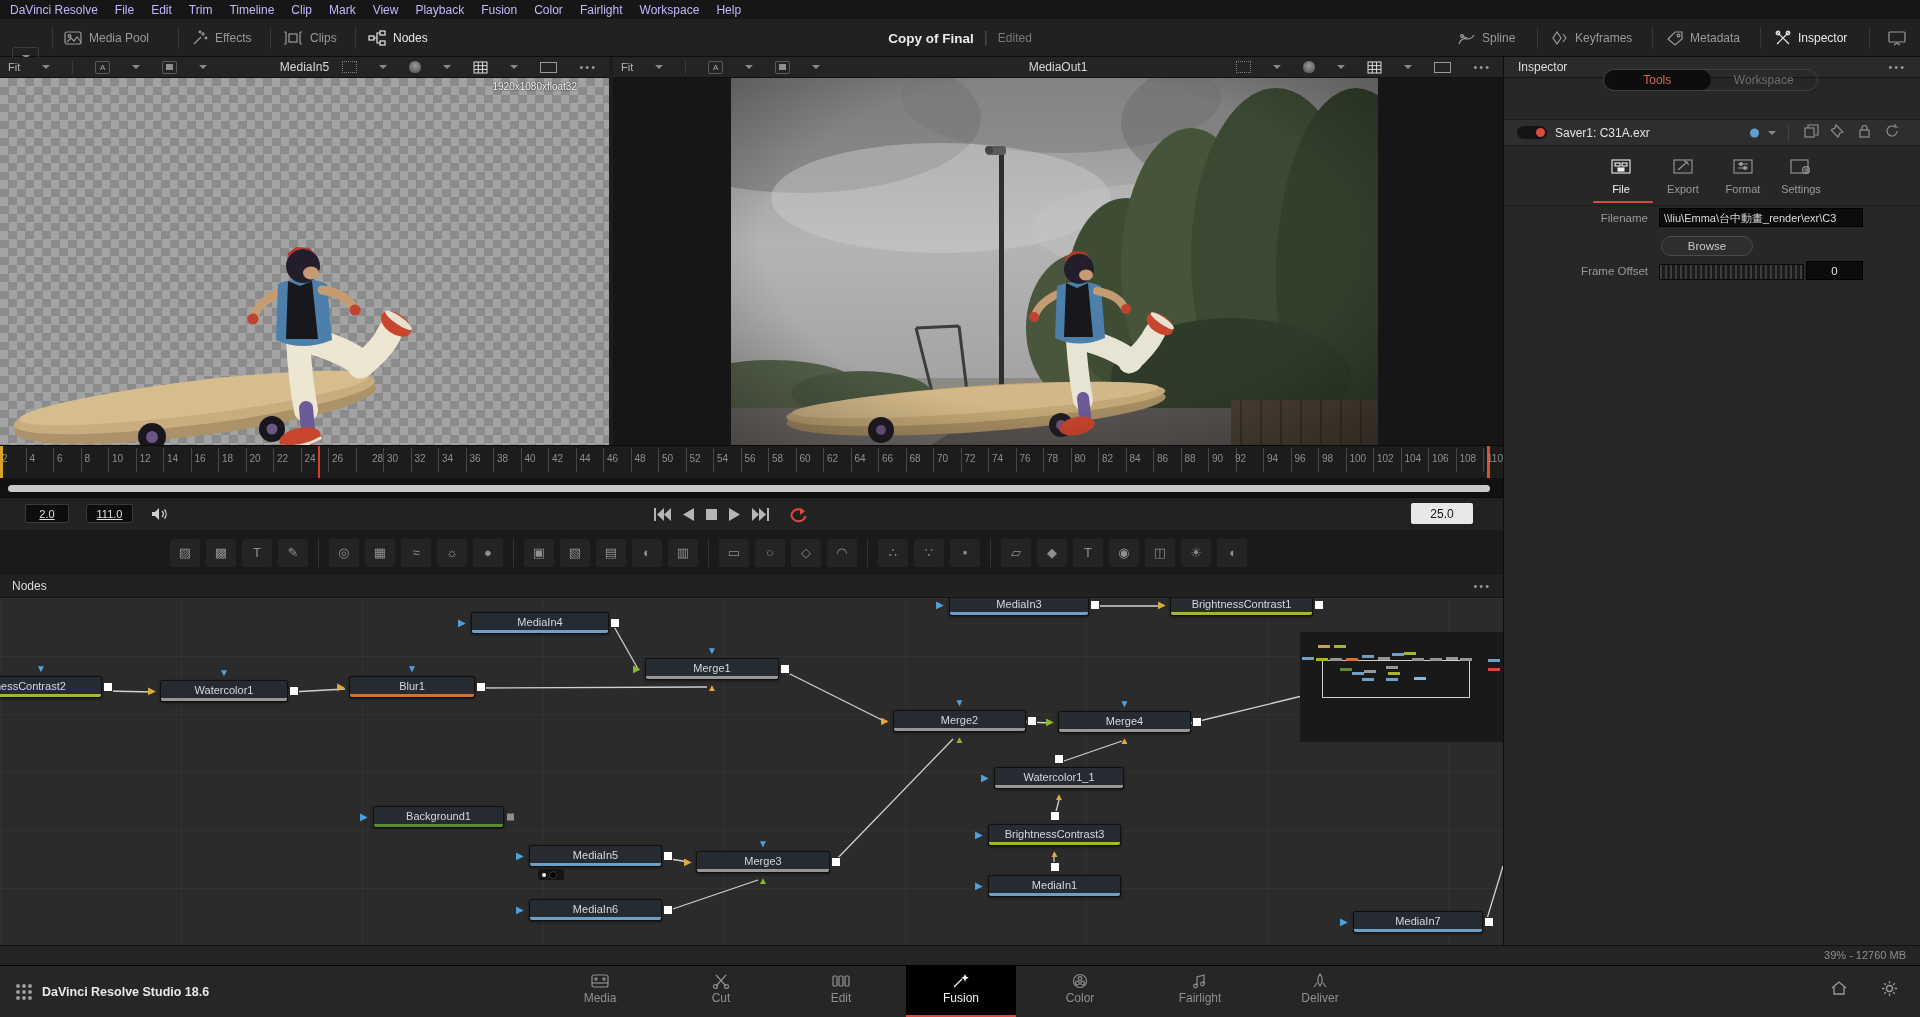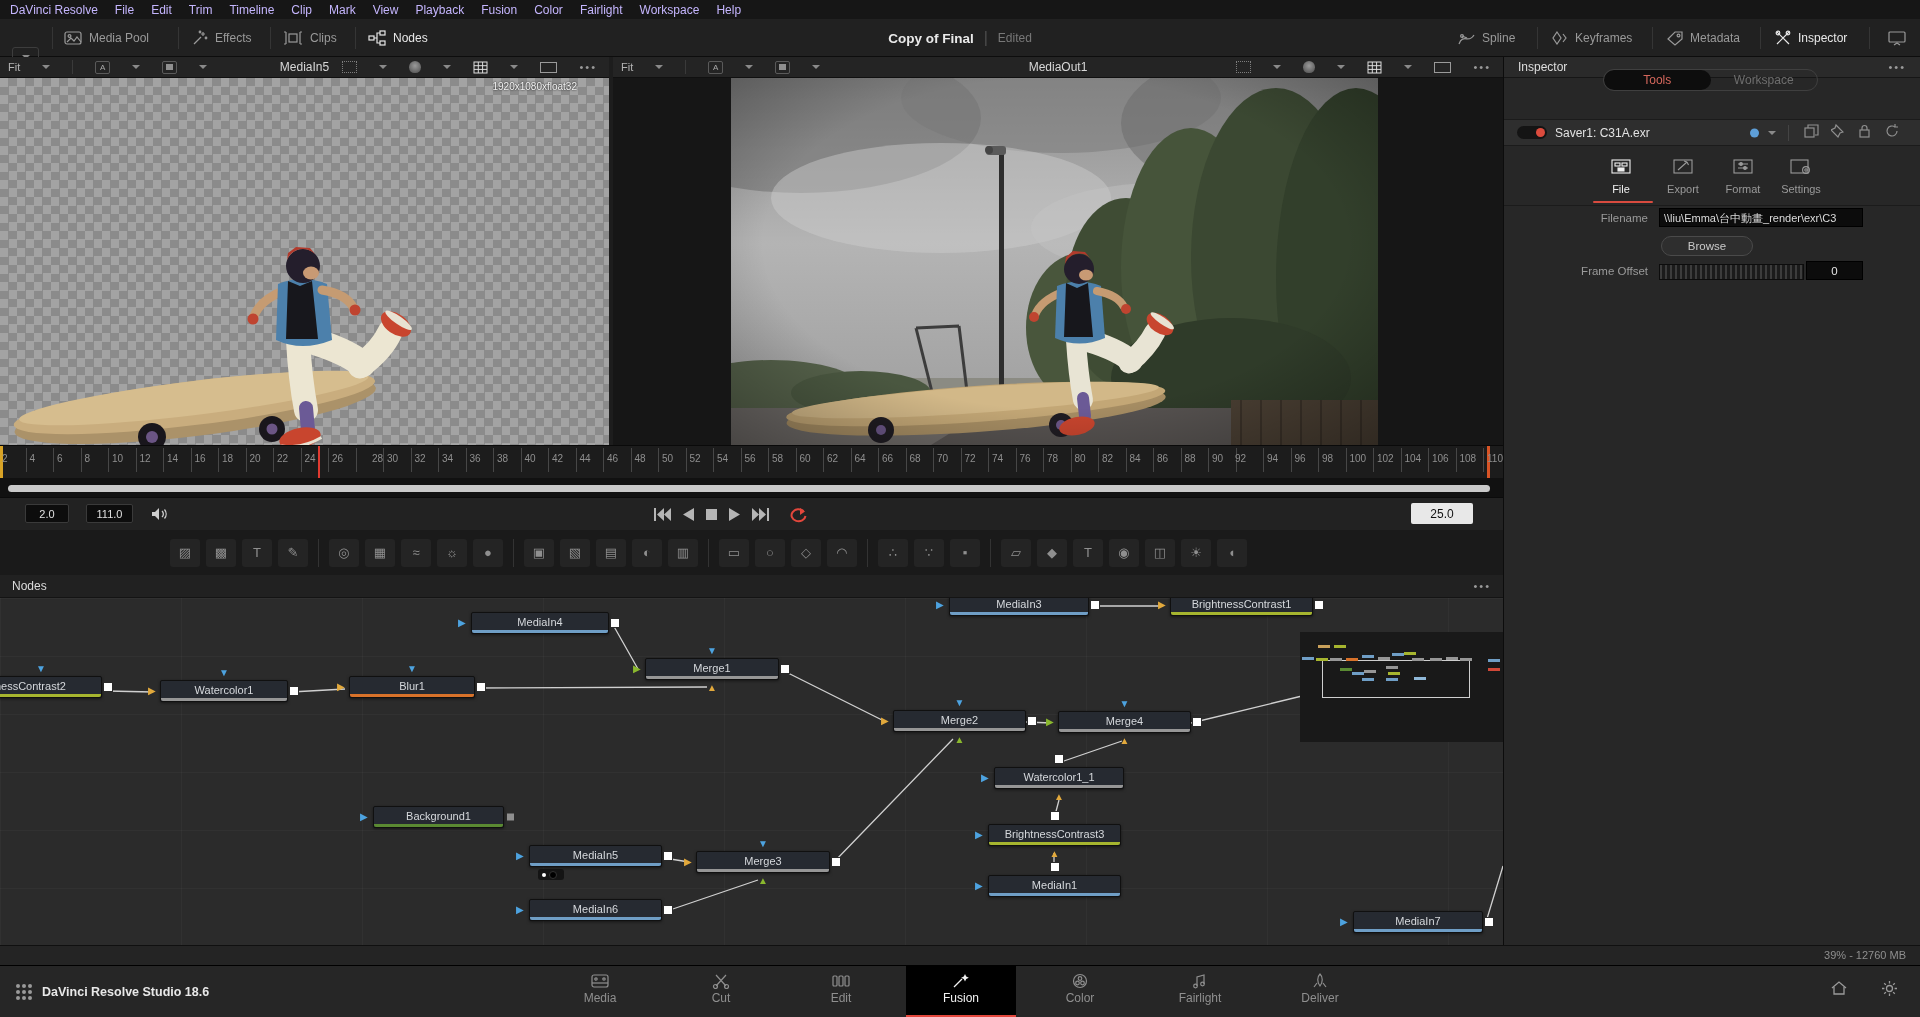--- a/index.html
+++ b/index.html
@@ -81,21 +81,21 @@
   .tick{position:absolute;top:2px;width:1px;height:24px;background:#474747;}
   .tlabel{position:absolute;top:7px;font-size:10px;color:#8f8f8f;}
   #range-start{position:absolute;left:0;top:0;width:3px;height:33px;background:#d8a326;}
   #range-end{position:absolute;top:0;width:3px;height:33px;background:#d85426;}
   #playhead{position:absolute;top:0;width:2px;height:33px;background:#e13a30;}
   
   #scrollstrip{position:absolute;left:0;top:478px;width:1503px;height:19px;background:#111;}
   #scrollbar{position:absolute;left:8px;top:7px;width:1482px;height:7px;border-radius:4px;background:#c9c9c9;}
   #transport{position:absolute;left:0;top:497px;width:1503px;height:33px;background:#222;border-top:1px solid #0b0b0b;box-sizing:border-box;}
   .range-box{position:absolute;top:6px;height:19px;background:#0d0d0d;border:1px solid #3a3a3a;border-radius:2px;
-      color:#e0e0e0;font-size:11px;display:flex;align-items:center;justify-content:center;box-sizing:border-box;}
+      color:#e0e0e0;font-size:11px;display:flex;align-items:center;justify-content:center;box-sizing:border-box;text-decoration:underline;}
   #tc-buttons{position:absolute;left:654px;top:0;height:33px;display:flex;align-items:center;gap:12px;}
   #tc-buttons svg{display:block;}
   #fps-box{position:absolute;right:30px;top:5px;width:62px;height:21px;background:#e8e8e8;border-radius:2px;
       color:#111;font-size:12px;display:flex;align-items:center;justify-content:center;}
   
   #fusionbar{position:absolute;left:0;top:530px;width:1503px;height:45px;background:#1a1a1a;display:flex;align-items:center;padding-left:170px;box-sizing:border-box;}
   .fgroup{display:flex;gap:6px;align-items:center;}
   .fdiv{width:1px;height:28px;background:#333;margin:0 10px;}
   .ficon{width:30px;height:28px;background:#242424;border-radius:3px;display:flex;align-items:center;justify-content:center;
       font-size:13px;color:#8f8f8f;}

